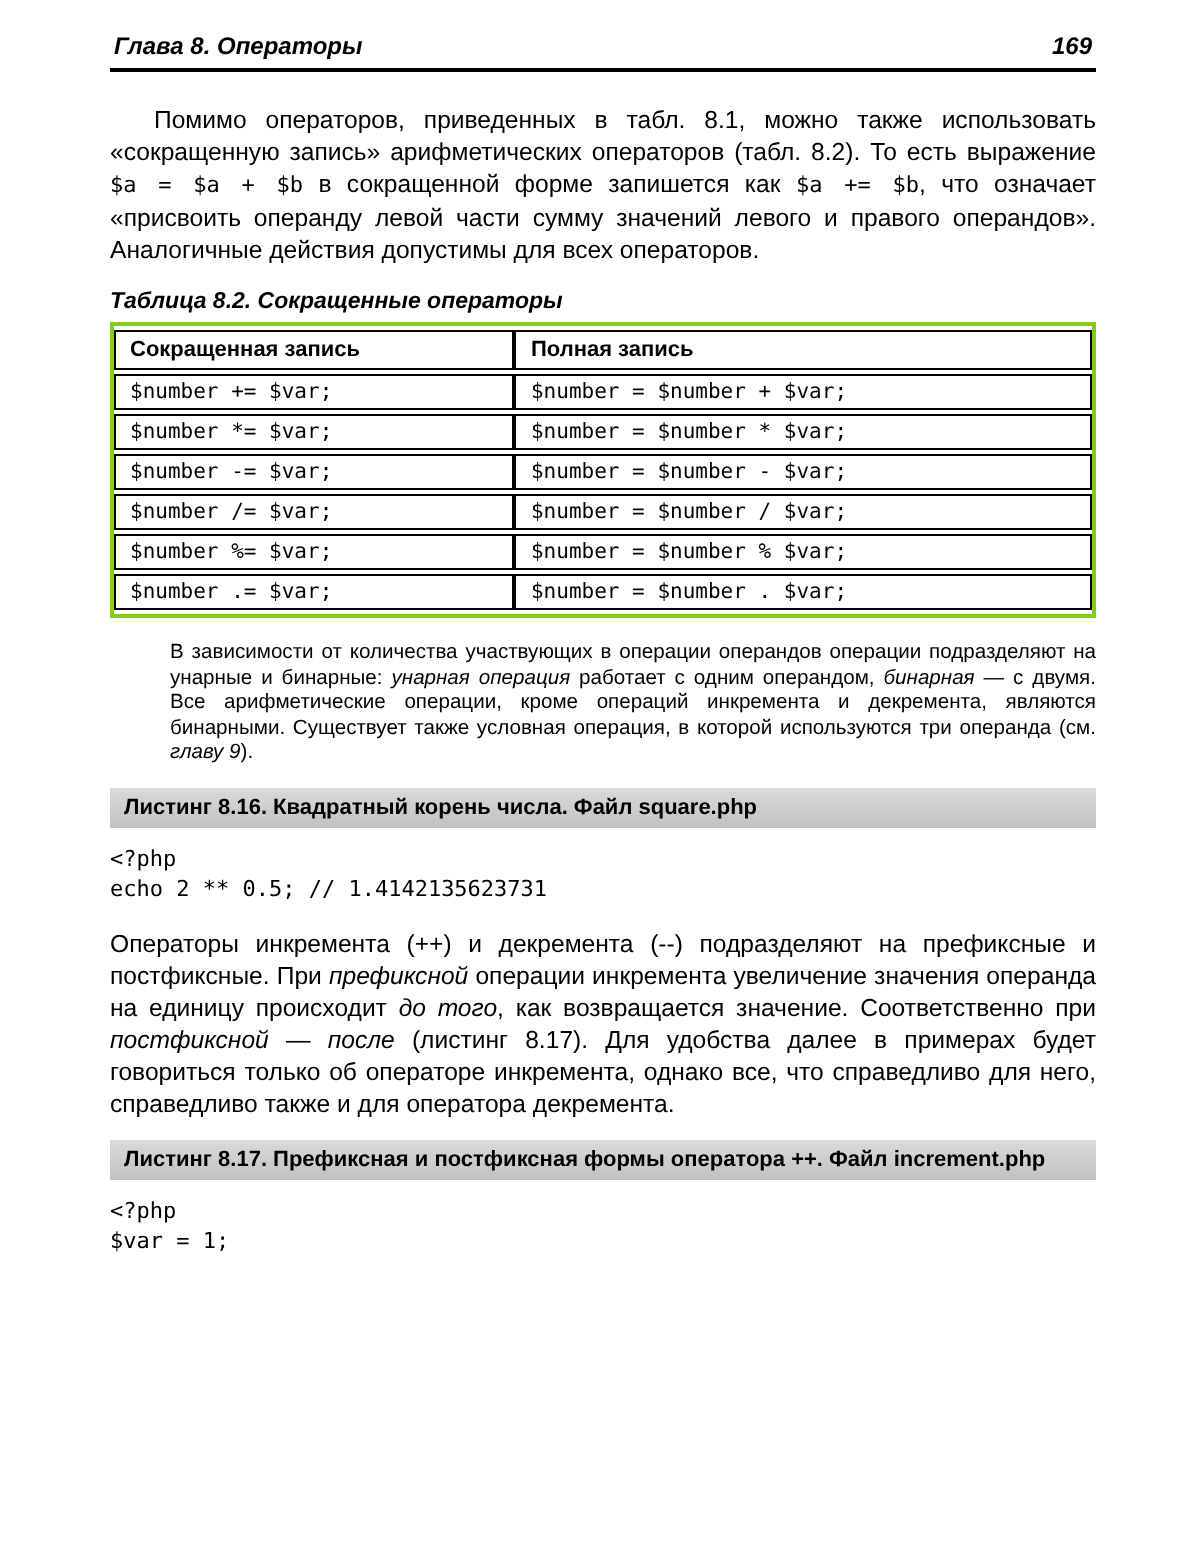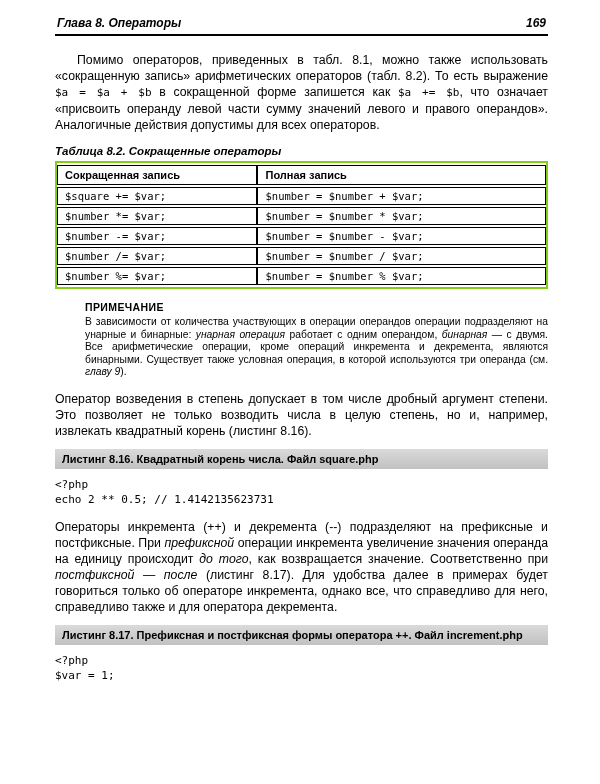--- a/index.html
+++ b/index.html
@@ -75,48 +75,50 @@
 
   <table class="op-table">
     <thead>
       <tr>
         <th>Сокращенная запись</th>
         <th>Полная запись</th>
       </tr>
     </thead>
     <tbody>
         <tr>
-          <td>$square += $var;</td>
+          <td>$number += $var;</td>
           <td>$number = $number + $var;</td>
         </tr>
         <tr>
           <td>$number *= $var;</td>
           <td>$number = $number * $var;</td>
         </tr>
         <tr>
           <td>$number -= $var;</td>
           <td>$number = $number - $var;</td>
         </tr>
         <tr>
           <td>$number /= $var;</td>
           <td>$number = $number / $var;</td>
         </tr>
         <tr>
           <td>$number %= $var;</td>
           <td>$number = $number % $var;</td>
         </tr>
+        <tr>
+          <td>$number .= $var;</td>
+          <td>$number = $number . $var;</td>
+        </tr>
       </tbody>
   </table>
 
   <section class="note">
-    <div class="note-title">ПРИМЕЧАНИЕ</div>
     <p class="note-body"><span class="seg-n">В зависимости от количества участвующих в операции операндов операции подразделяют на унарные и бинарные: </span><span class="seg-i">унарная операция</span><span class="seg-n"> работает с одним операндом, </span><span class="seg-i">бинарная</span><span class="seg-n"> — с двумя. Все арифметические операции, кроме операций инкремента и декремента, являются бинарными. Существует также условная операция, в которой используются три операнда (см. </span><span class="seg-i">главу 9</span><span class="seg-n">).</span></p>
   </section>
 
-  <p class="para">Оператор возведения в степень допускает в том числе дробный аргумент степени. Это позволяет не только возводить числа в целую степень, но и, например, извлекать квадратный корень (листинг 8.16).</p>
 
   <div class="listing-bar">Листинг 8.16. Квадратный корень числа. Файл square.php</div>
   <pre class="code code-listing">&lt;?php
 echo 2 ** 0.5; // 1.4142135623731</pre>
 
   <p class="para"><span class="seg-n">Операторы инкремента (++) и декремента (--) подразделяют на префиксные и постфиксные. При </span><span class="seg-i">префиксной</span><span class="seg-n"> операции инкремента увеличение значения операнда на единицу происходит </span><span class="seg-i">до того</span><span class="seg-n">, как возвращается значение. Соответственно при </span><span class="seg-i">постфиксной</span><span class="seg-n"> — </span><span class="seg-i">после</span><span class="seg-n"> (листинг 8.17). Для удобства далее в примерах будет говориться только об операторе инкремента, однако все, что справедливо для него, справедливо также и для оператора декремента.</span></p>
 
   <div class="listing-bar">Листинг 8.17. Префиксная и постфиксная формы оператора ++. Файл increment.php</div>
   <pre class="code code-listing">&lt;?php
 $var = 1;</pre>

